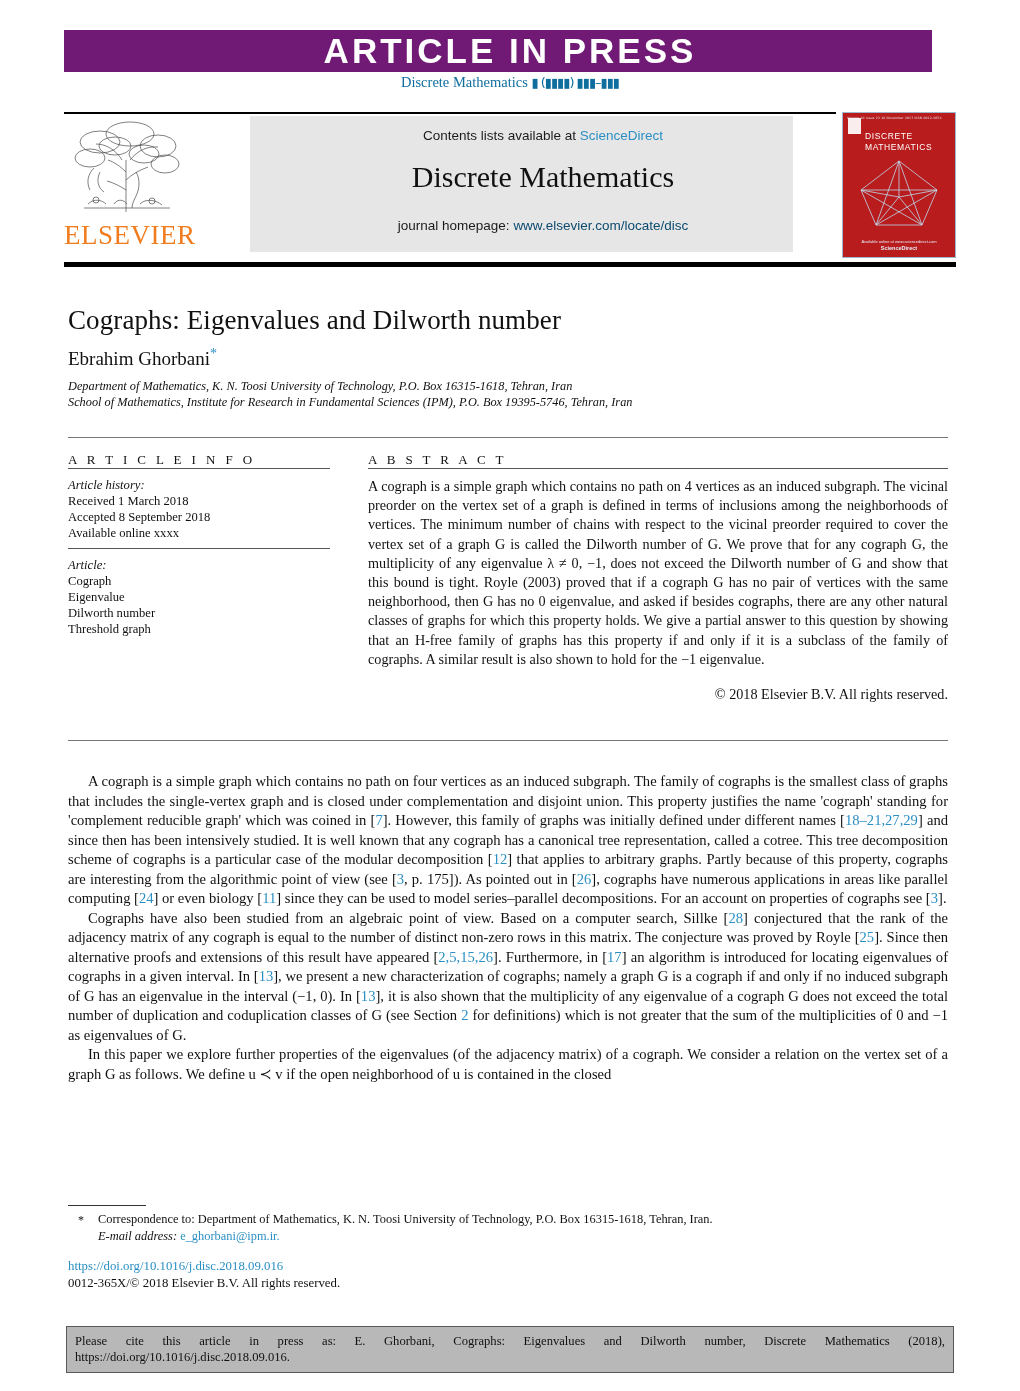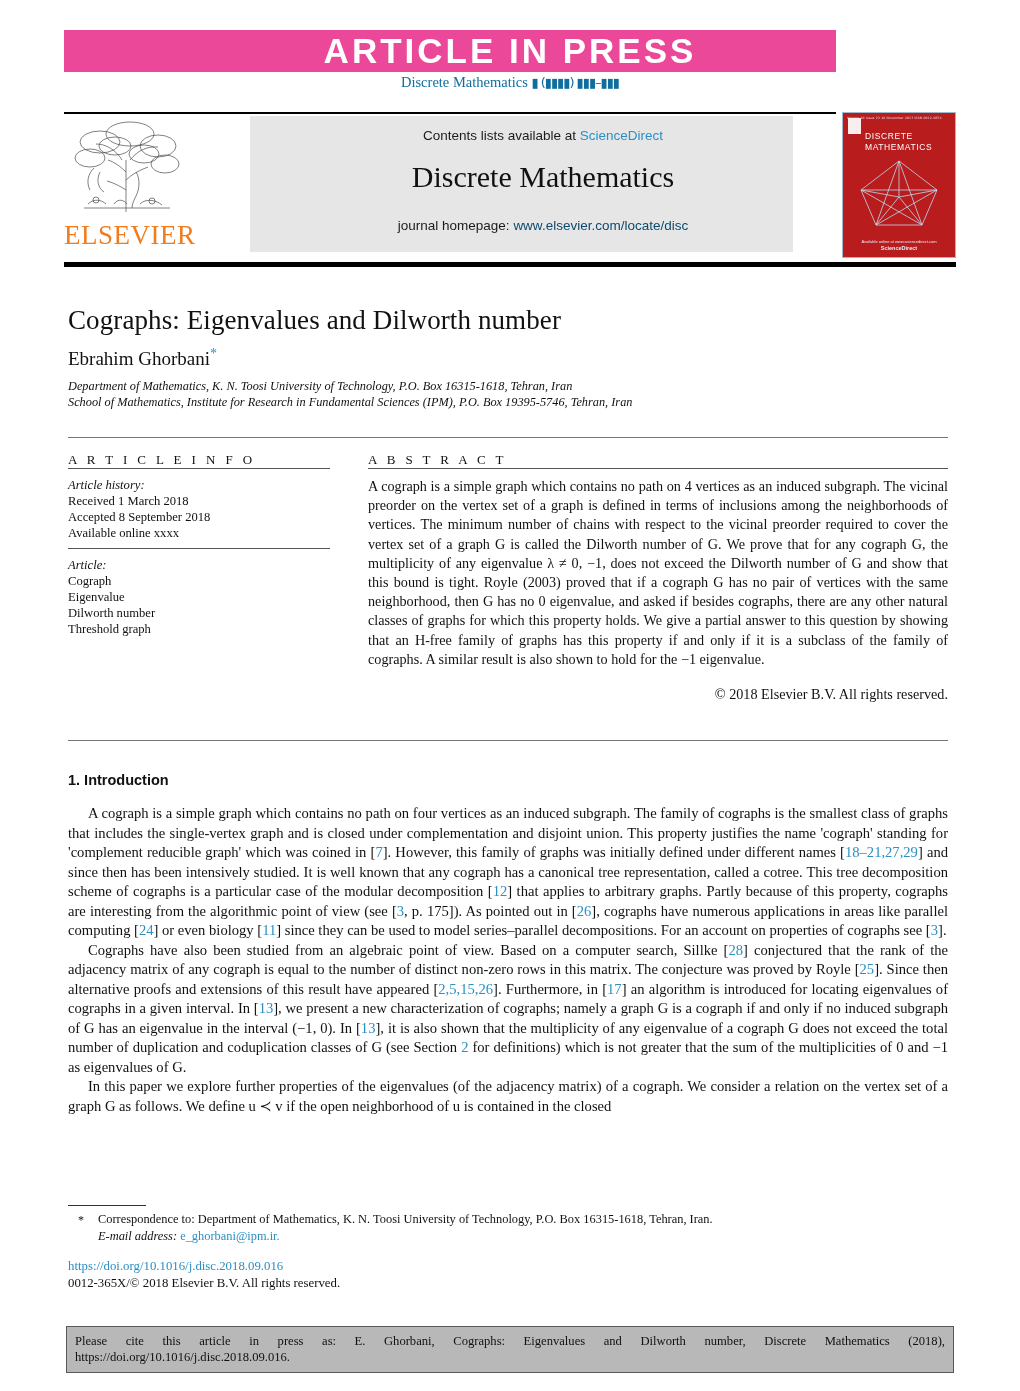--- a/index.html
+++ b/index.html
@@ -14,23 +14,23 @@
     font-family: "Liberation Serif", serif;
     color: #000000;
     overflow: hidden;
   }
 
   
   .press-banner {
     position: absolute;
     left: 64px;
     top: 30px;
-    width: 772px;
+    width: 868px;
     height: 42px;
-    background: #ec4899;
+    background: #701a75;
   }
   .press-banner-text {
     position: absolute;
     left: 0;
     top: 0;
     width: 892px;
     text-align: center;
     line-height: 42px;
     font-family: "Liberation Sans", sans-serif;
     font-weight: bold;
@@ -514,21 +514,20 @@
 <div class="abstract-col">
   <div class="sec-label">A B S T R A C T</div>
   <div class="thin-rule"></div>
   <div class="abstract-text">A cograph is a simple graph which contains no path on 4 vertices as an induced subgraph. The vicinal preorder on the vertex set of a graph is defined in terms of inclusions among the neighborhoods of vertices. The minimum number of chains with respect to the vicinal preorder required to cover the vertex set of a graph G is called the Dilworth number of G. We prove that for any cograph G, the multiplicity of any eigenvalue λ ≠ 0, −1, does not exceed the Dilworth number of G and show that this bound is tight. Royle (2003) proved that if a cograph G has no pair of vertices with the same neighborhood, then G has no 0 eigenvalue, and asked if besides cographs, there are any other natural classes of graphs for which this property holds. We give a partial answer to this question by showing that an H-free family of graphs has this property if and only if it is a subclass of the family of cographs. A similar result is also shown to hold for the −1 eigenvalue.</div>
   <div class="copyright-line">© 2018 Elsevier B.V. All rights reserved.</div>
 </div>
 
 <div class="rule-bottom-info"></div>
 
 <div class="body-section">
-  <h2 class="section-heading">1. Introduction</h2>
 
   <p class="body-par"><span>A cograph is a simple graph which contains no path on four vertices as an induced subgraph. The family of cographs is the smallest class of graphs that includes the single-vertex graph and is closed under complementation and disjoint union. This property justifies the name 'cograph' standing for 'complement reducible graph' which was coined in [</span><span class="cit">7</span><span>]. However, this family of graphs was initially defined under different names [</span><span class="cit">18–21,27,29</span><span>] and since then has been intensively studied. It is well known that any cograph has a canonical tree representation, called a cotree. This tree decomposition scheme of cographs is a particular case of the modular decomposition [</span><span class="cit">12</span><span>] that applies to arbitrary graphs. Partly because of this property, cographs are interesting from the algorithmic point of view (see [</span><span class="cit">3</span><span>, p. 175]). As pointed out in [</span><span class="cit">26</span><span>], cographs have numerous applications in areas like parallel computing [</span><span class="cit">24</span><span>] or even biology [</span><span class="cit">11</span><span>] since they can be used to model series–parallel decompositions. For an account on properties of cographs see [</span><span class="cit">3</span><span>].</span></p>
 
   <p class="body-par"><span>Cographs have also been studied from an algebraic point of view. Based on a computer search, Sillke [</span><span class="cit">28</span><span>] conjectured that the rank of the adjacency matrix of any cograph is equal to the number of distinct non-zero rows in this matrix. The conjecture was proved by Royle [</span><span class="cit">25</span><span>]. Since then alternative proofs and extensions of this result have appeared [</span><span class="cit">2,5,15,26</span><span>]. Furthermore, in [</span><span class="cit">17</span><span>] an algorithm is introduced for locating eigenvalues of cographs in a given interval. In [</span><span class="cit">13</span><span>], we present a new characterization of cographs; namely a graph G is a cograph if and only if no induced subgraph of G has an eigenvalue in the interval (−1, 0). In [</span><span class="cit">13</span><span>], it is also shown that the multiplicity of any eigenvalue of a cograph G does not exceed the total number of duplication and coduplication classes of G (see Section </span><span class="cit">2</span><span> for definitions) which is not greater that the sum of the multiplicities of 0 and −1 as eigenvalues of G.</span></p>
 
   <p class="body-par">In this paper we explore further properties of the eigenvalues (of the adjacency matrix) of a cograph. We consider a relation on the vertex set of a graph G as follows. We define u ≺ v if the open neighborhood of u is contained in the closed</p>
 </div>
 
 <div class="foot-rule"></div>
 <div class="footnote">

